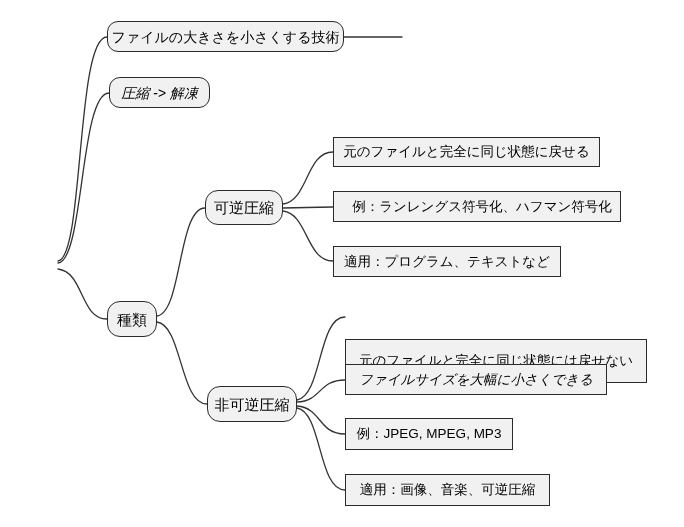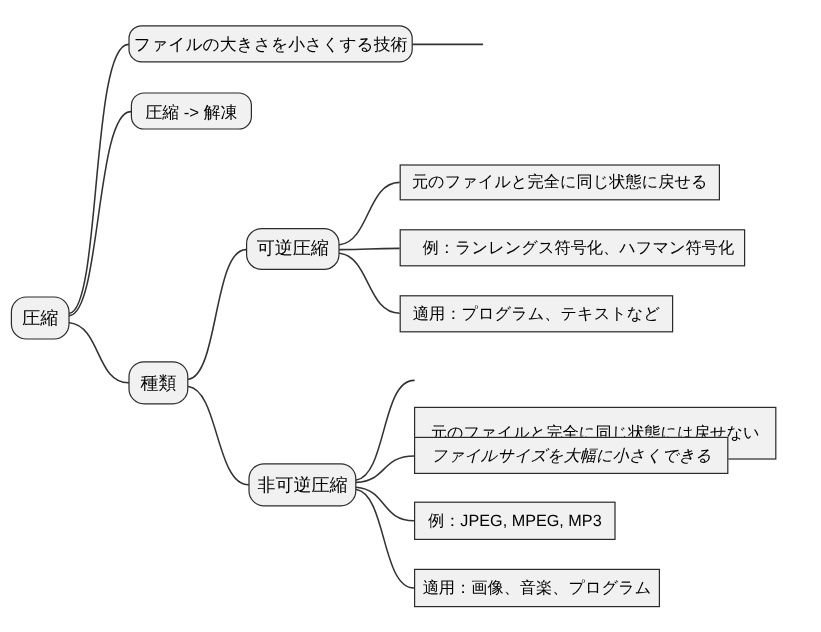--- a/index.html
+++ b/index.html
@@ -68,40 +68,39 @@
     <path d="M157 322 C182 325 180 404 207 404"></path>
     <path d="M283 204 C308 201 306 152 333 152"></path>
     <path d="M283 208 C308 208 306 207 333 207"></path>
     <path d="M283 211 C308 214 306 261 333 261"></path>
     <path d="M297 400 C322 396 318 317 345 317"></path>
     <path d="M297 402 C322 401 318 380 345 380"></path>
     <path d="M297 406 C322 408 318 434 345 434"></path>
     <path d="M297 408 C322 412 318 490 345 490"></path>
   </svg>
 
-  <div class="node branch" style="left:9px;   top:247px; width:49px;  height:36px;">圧縮</div>
 
   <div class="node mid" style="left:107px; top:21px;  width:237px; height:31px;">ファイルの大きさを小さくする技術</div>
 
 
-  <div class="node mid" style="left:109px; top:77px;  width:101px; height:31px;">圧縮 -&gt; 解凍</div>
+  <div class="node mid" style="left:109px; top:77px;  width:101px; height:31px;font-style:italic;">圧縮 -&gt; 解凍</div>
 
   <div class="node branch" style="left:107px; top:301px; width:50px;  height:36px;">種類</div>
 
   <div class="node branch" style="left:205px; top:190px; width:78px;  height:35px;border-radius:13px;">可逆圧縮</div>
 
   <div class="node" style="left:333px; top:137px; width:267px; height:30px;">元のファイルと完全に同じ状態に戻せる</div>
 
   <div class="node" style="left:333px; top:191px; width:288px; height:31px;padding-left:14px;">例：ランレングス符号化、ハフマン符号化</div>
 
   <div class="node" style="left:333px; top:246px; width:228px; height:31px;text-align:right;">適用：プログラム、テキストなど</div>
 
   <div class="node branch" style="left:207px; top:386px; width:90px;  height:36px;">非可逆圧縮</div>
 
   <div class="node" style="left:345px; top:301px; width:302px; height:44px;margin-top:38px;">元のファイルと完全に同じ状態には戻せない</div>
 
   <div class="node" style="left:345px; top:364px; width:262px; height:31px;font-style:italic;">ファイルサイズを大幅に小さくできる</div>
 
   <div class="node" style="left:345px; top:418px; width:168px; height:32px;">例：JPEG, MPEG, MP3</div>
 
-  <div class="node" style="left:345px; top:474px; width:205px; height:32px;">適用：画像、音楽、プログラム</div>
+  <div class="node" style="left:345px; top:474px; width:205px; height:32px;">適用：画像、音楽、可逆圧縮</div>
 
 </div>
 
 </body></html>

